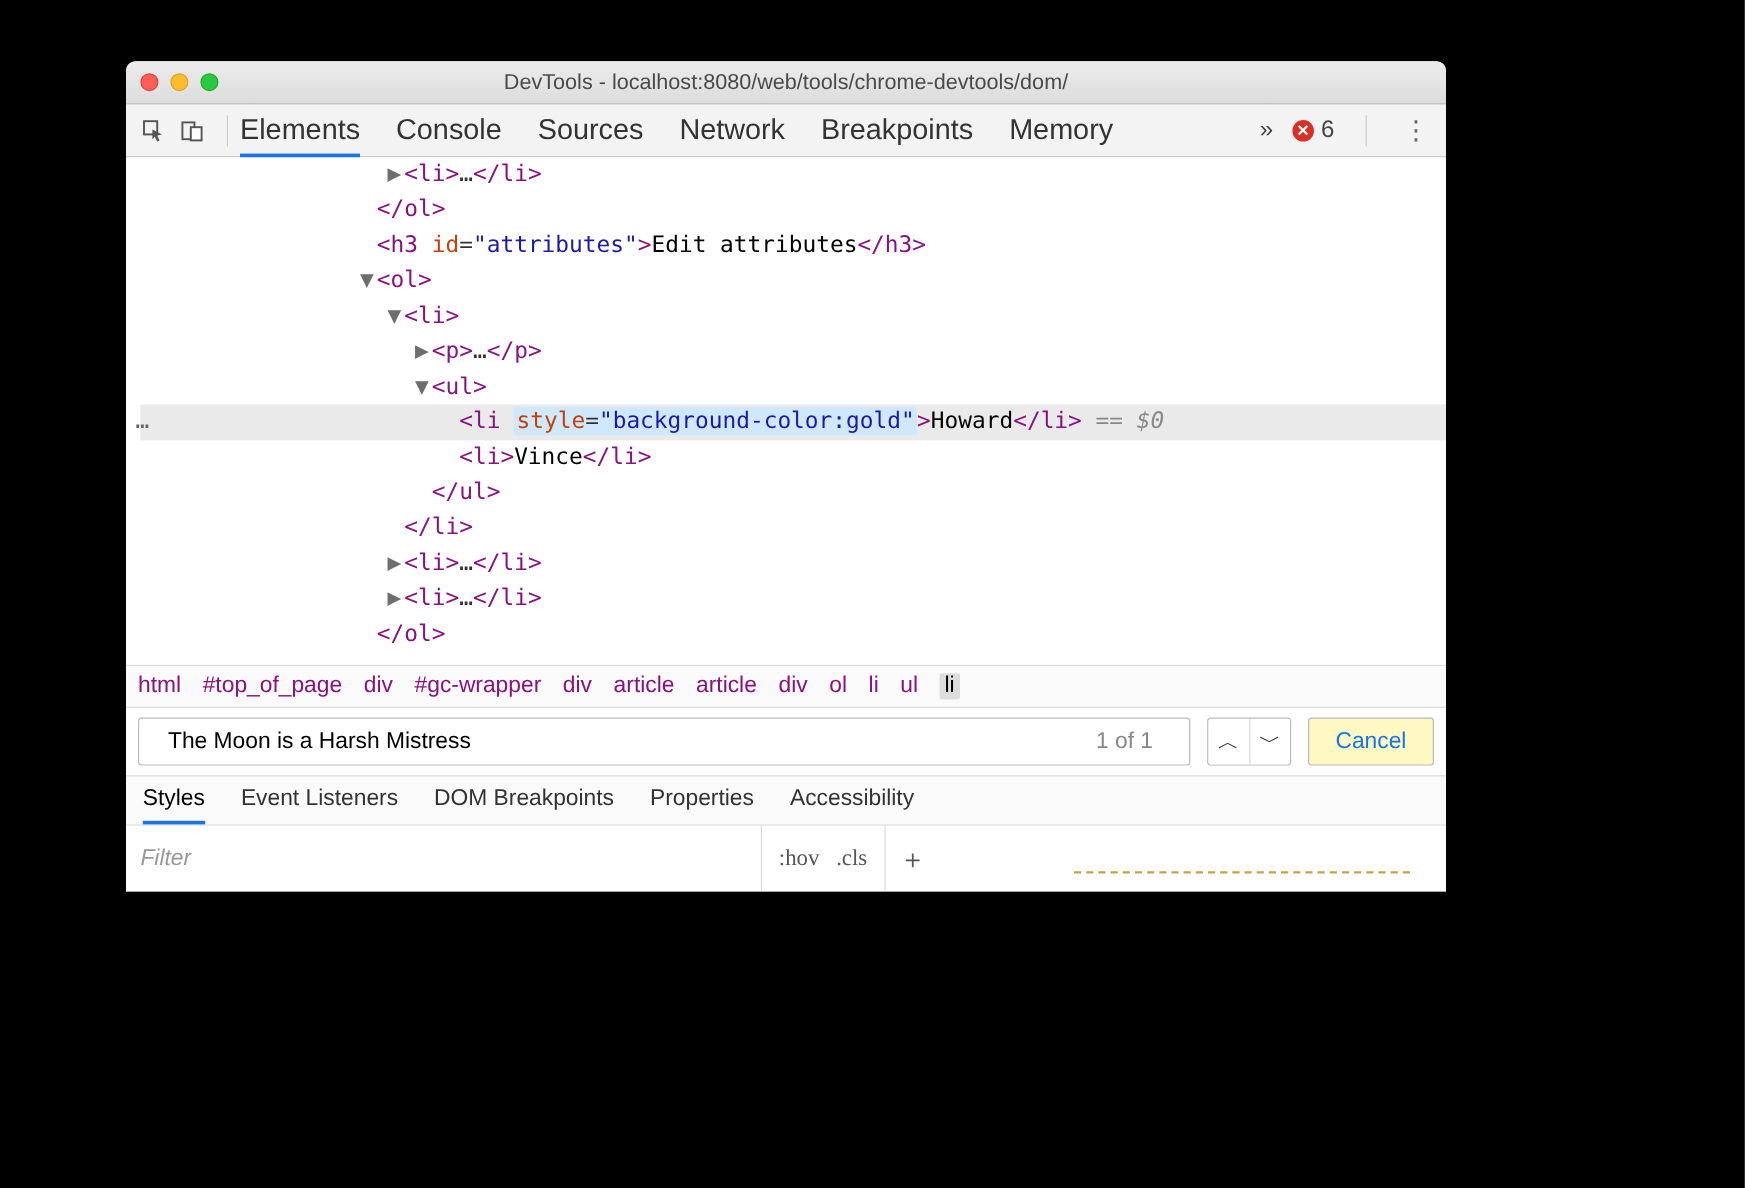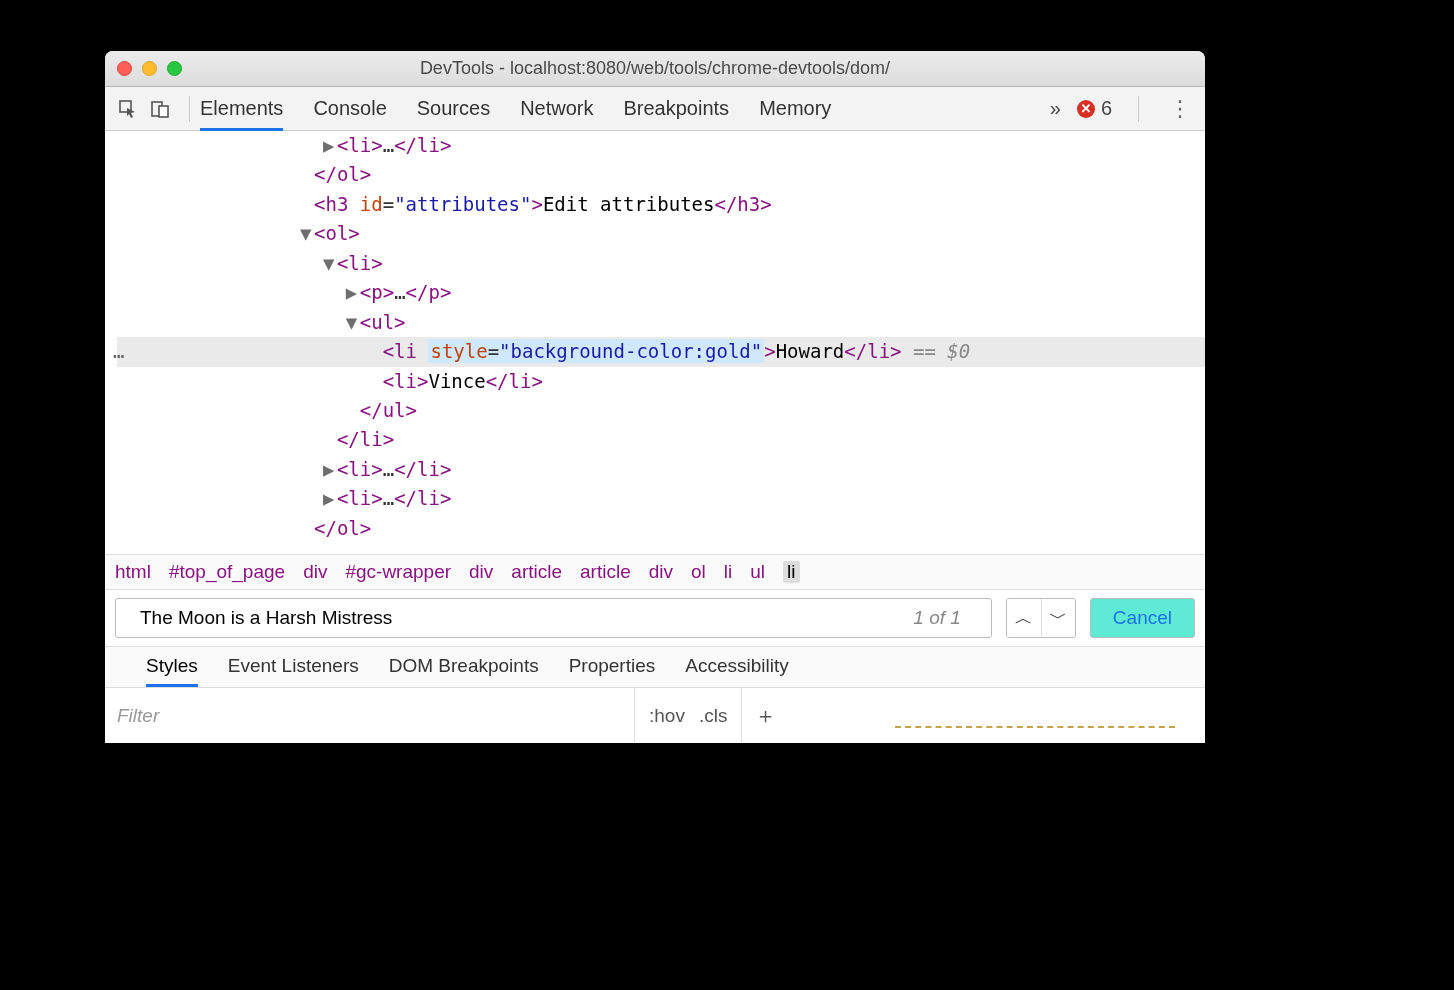--- a/index.html
+++ b/index.html
@@ -52,21 +52,21 @@
     align-items: center;
     padding: 0 10px;
     background:#f3f3f3;
   }
   .tb-icon {
     width: 26px; height: 26px; display:flex; align-items:center; justify-content:center;
     color:#555; margin-right:6px;
   }
   .tb-sep { width:1px; height:26px; background:#ccc; margin:0 10px; }
   .tabs { display:flex; gap:30px; flex:1; align-items:stretch; height:100%; }
-  .tab { display:flex; align-items:center; color:#333; font-size:20px; cursor:pointer; position:relative; }
+  .tab { display:flex; align-items:center; color:#333; font-size:24px; cursor:pointer; position:relative; }
   .tab.active { font-weight:400; }
   .tab.active::after {
     content:""; position:absolute; left:0; right:0; bottom:-1px; height:3px; background:#1a73e8;
   }
   .tb-right { display:flex; align-items:center; gap:16px; }
   .more-chevrons { color:#444; font-size:20px; }
   .err-badge { display:flex; align-items:center; gap:6px; color:#444; }
   .err-badge .circ { width:18px;height:18px;border-radius:50%;background:#d93025;color:#fff;display:flex;align-items:center;justify-content:center;font-size:13px;font-weight:bold;}
   .kebab { color:#666; font-size:22px; padding:0 4px; }
   
@@ -108,47 +108,47 @@
     display:flex; align-items:center; padding:8px 10px; gap:14px;
     border-top:1px solid #ddd; background:#fff;
   }
   .searchbox {
     flex:1; display:flex; align-items:center;
     border:1px solid #bbb; border-radius:3px; height:40px;
     padding:0 24px; font-size:19px; color:#333;
     background:#fff;
   }
   .searchbox input { border:0; outline:0; flex:1; font-size:19px; font-family:inherit; }
-  .search-count { color:#888; margin-right:6px;font-style:italic; }
+  .search-count { color:#888; margin-right:6px; }
   .navbtns { display:flex; border:1px solid #bbb; border-radius:3px; overflow:hidden; height:40px; }
   .navbtns button { width:34px; background:#fff; border:0; border-left:1px solid #ddd; cursor:pointer; font-size:18px; color:#333;}
   .navbtns button:first-child{border-left:0;}
   .cancel-btn {
     border:1px solid #bbb; border-radius:3px; height:40px; padding:0 22px;
-    background:#5eead4; color:#1a73e8; font-size:19px; cursor:pointer;
+    background:#fef9c3; color:#1a73e8; font-size:19px; cursor:pointer;
   }
   
   .subtabs {
     display:flex; gap:30px; padding:8px 14px 6px 14px;
     border-top:1px solid #ddd; background:#fafafa; font-size:19px; color:#333;
   }
   .subtab { cursor:pointer; position:relative; padding-bottom:4px;}
-  .subtab.active { color:#000;margin-left:27px; }
+  .subtab.active { color:#000; }
   .subtab.active::after{content:"";position:absolute;left:0;right:0;bottom:-6px;height:3px;background:#1a73e8;}
   
   .filterrow {
     display:flex; align-items:center; border-top:1px solid #ddd; background:#fff; height:56px;
   }
   .filterrow .filter-input{
     flex:0 0 530px; padding:0 12px; font-size:19px; color:#999; font-style:italic;
     border-right:1px solid #ddd; height:100%; display:flex; align-items:center;
   }
   .filterrow .togglegrp{
     display:flex; align-items:center; gap:14px; padding:0 14px;
-    font-family:Liberation Sans, sans-serif; font-size:19px; color:#555;
+    font-family:Liberation Serif, serif; font-size:19px; color:#555;
     border-right:1px solid #ddd; height:100%;
   }
   .filterrow .plus{ padding:0 12px; color:#555; font-size:22px; }
   .rightpanel { flex:1; position:relative; }
   .dashed{
     position:absolute; right:30px; top:10px; width:280px; height:6px;
     border:2px dashed #c6a24a; border-bottom:0; border-left:0; border-right:0;
   }
 </style>
 </head>

